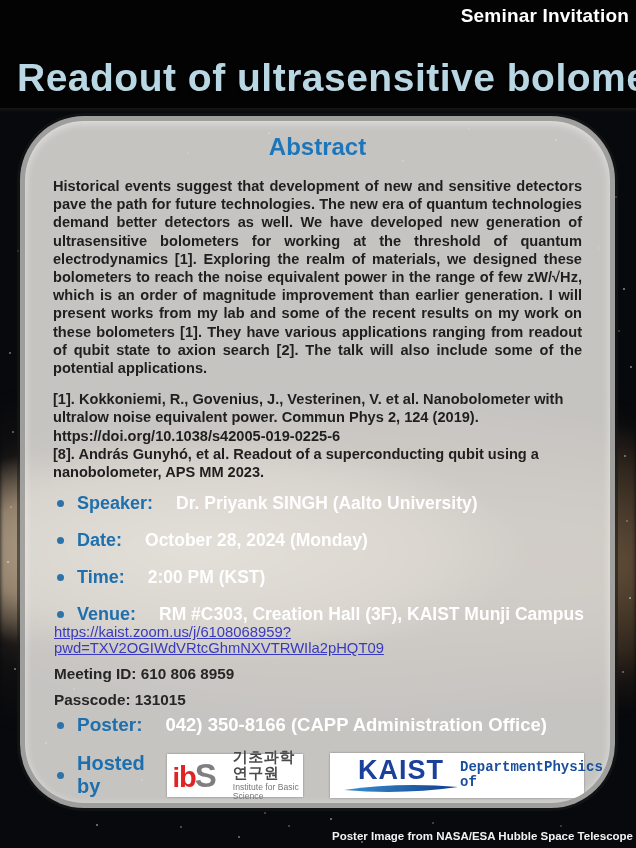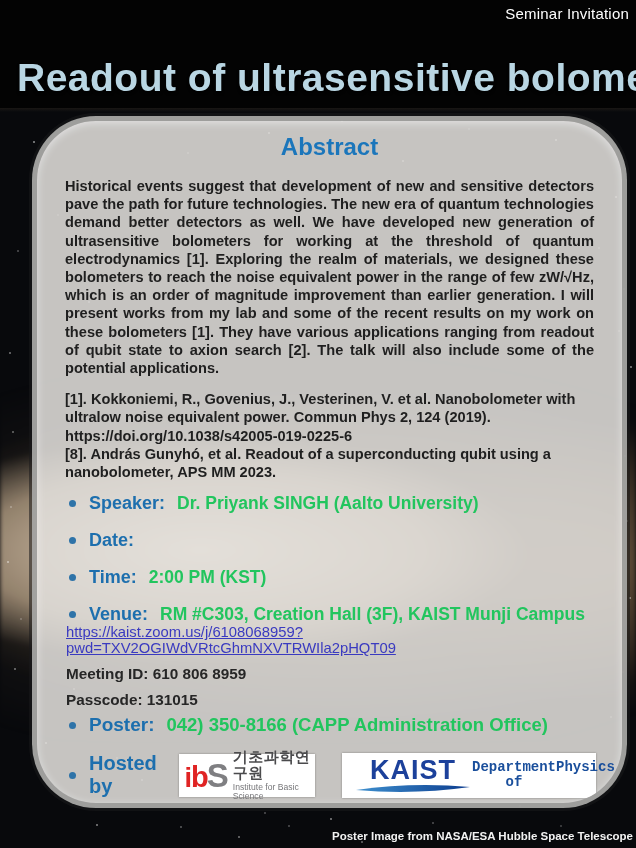--- a/index.html
+++ b/index.html
@@ -33,58 +33,58 @@
     519px 805px rgba(255,255,255,.4),604px 836px rgba(255,255,255,.5), 361px 841px rgba(255,255,255,.4),
     180px 826px rgba(255,255,255,.35),73px 688px rgba(255,255,255,.35),288px 825px rgba(255,255,255,.3);}
   .stars2{box-shadow:
     57px 214px rgba(255,255,255,.25),187px 152px rgba(255,255,255,.3),341px 120px rgba(255,255,255,.3),
     468px 128px rgba(255,255,255,.25),598px 247px rgba(255,255,255,.3),618px 330px rgba(255,255,255,.25),
     17px 250px rgba(255,255,255,.3),  10px 506px rgba(255,255,255,.3), 626px 520px rgba(255,255,255,.3),
     20px 618px rgba(255,255,255,.25), 610px 716px rgba(255,255,255,.3),264px 812px rgba(255,255,255,.3),
     432px 822px rgba(255,255,255,.3), 560px 825px rgba(255,255,255,.25),116px 757px rgba(255,255,255,.3);}
   
   .topband{position:absolute;left:0;top:0;width:636px;height:108px;background:#030303;}
-  .badge{position:absolute;top:5px;right:7px;font-size:15px;font-weight:normal;color:#ffffff;letter-spacing:0.2px;}
+  .badge{position:absolute;top:5px;right:7px;font-size:19px;font-weight:bold;color:#ffffff;letter-spacing:0.2px;}
   .title{position:absolute;left:17px;top:56px;font-size:39px;font-weight:bold;color:#b9d6e3;
     letter-spacing:0.5px;text-shadow:0 2px 3px rgba(0,0,0,0.85);white-space:nowrap;}
   
   .panel{
-    position:absolute;left:32px;top:116px;width:595px;height:692px;box-sizing:border-box;
+    position:absolute;left:20px;top:116px;width:595px;height:692px;box-sizing:border-box;
     border-radius:64px;background:rgba(226,224,220,0.87);
     border:5px solid rgba(148,148,146,0.78);
     box-shadow:0 0 0 3px rgba(25,25,28,0.55), inset 0 2px 8px rgba(255,255,255,0.55);
     padding:6px 26px 0 26px;overflow:hidden;
   }
   .abstract-heading{margin:6px 0 0 0;text-align:center;font-size:24px;font-weight:bold;color:#1b76bb;}
   .abstract-body{margin:16px 2px 0 2px;font-size:14.6px;line-height:18.2px;font-weight:bold;color:#1f1f1f;
     text-align:justify;}
   .refs{margin:13px 2px 0 2px;font-size:14.6px;line-height:18.2px;font-weight:bold;color:#1f1f1f;}
   .details{margin-top:12px;}
   .detail-row{display:flex;align-items:baseline;margin:0 0 16px 2px;white-space:nowrap;}
   .dot{width:7px;height:7px;border-radius:50%;background:#2e73a8;margin:0 13px 0 4px;align-self:center;flex:0 0 auto;}
-  .detail-label{font-size:18px;font-weight:bold;color:#1d6fae;margin-right:12px;}
-  .detail-value{font-size:17.5px;font-weight:bold;color:#22c55e;}
+  .detail-label{font-size:18px;font-weight:bold;color:#1d6fae;margin-right:23px;}
+  .detail-value{font-size:17.5px;font-weight:bold;color:#ffffff;}
   .zoom-link{display:inline-block;margin:-1px 0 0 3px;font-size:14.8px;color:#3a3ac0;text-decoration:underline;}
   .mono-line{margin:8px 0 0 3px;font-size:15.3px;font-weight:bold;color:#262626;}
   .contact-row{margin-top:5px;}
   .contact-row .detail-label{font-size:19px;}
   .contact-row .detail-value{font-size:18.5px;}
   .hosted-row{display:flex;align-items:center;margin:6px 0 0 2px;}
   .hosted-label{font-size:20px;font-weight:bold;color:#1d6fae;margin-right:12px;}
   
   .logo-box{background:#ffffff;display:flex;align-items:center;box-shadow:0 0 2px rgba(0,0,0,.35);}
   .ibs-box{width:160px;height:43px;padding:0 4px;}
   .ibs-mark{display:flex;align-items:baseline;font-weight:bold;line-height:1;margin:0 4px 0 2px;}
   .ibs-i{color:#e02424;font-size:27px;}
   .ibs-b{color:#e02424;font-size:29px;margin-left:-1px;}
   .ibs-s{color:#7f7f82;font-size:33px;margin-left:-2px;}
-  .ibs-names{display:flex;flex-direction:column;line-height:1.05;margin-left:0;}
+  .ibs-names{display:flex;flex-direction:column;line-height:1.05;margin-left:12px;}
   .ibs-kr{font-size:15px;font-weight:bold;color:#4b4b4d;letter-spacing:0.5px;}
   .ibs-en{font-size:8.6px;color:#77777a;margin-top:2px;}
-  .kaist-box{width:242px;height:45px;margin-left:27px;padding:0 6px;justify-content:space-between;text-align:center;}
+  .kaist-box{width:242px;height:45px;margin-left:27px;padding:0 6px;justify-content:space-between;}
   .kaist-mark{display:flex;flex-direction:column;align-items:center;margin-left:6px;}
   .kaist-word{font-size:27px;font-weight:bold;color:#1c419b;letter-spacing:1px;line-height:1;}
   .kaist-dept{display:flex;flex-direction:row;line-height:1.1;margin-right:4px;font-family:Liberation Mono, monospace;}
   .kaist-dept span{font-size:14px;font-weight:bold;color:#1a4f9c;}
   
   .credit{position:absolute;right:3px;bottom:6px;font-size:11.5px;font-weight:bold;color:#f2f2f2;padding-left:28px;}
 </style>
 </head>
 <body>
 
@@ -113,20 +113,21 @@
 
     <div class="details">
       <div class="detail-row">
         <span class="dot"></span>
         <span class="detail-label">Speaker:</span>
         <span class="detail-value">Dr. Priyank SINGH (Aalto University)</span>
       </div>
       <div class="detail-row">
         <span class="dot"></span>
         <span class="detail-label">Date:</span>
+        <span class="detail-value">October 28, 2024 (Monday)</span>
       </div>
       <div class="detail-row">
         <span class="dot"></span>
         <span class="detail-label">Time:</span>
         <span class="detail-value">2:00 PM (KST)</span>
       </div>
       <div class="detail-row" style="margin-bottom:0;">
         <span class="dot"></span>
         <span class="detail-label">Venue:</span>
         <span class="detail-value">RM #C303, Creation Hall (3F), KAIST Munji Campus</span>

